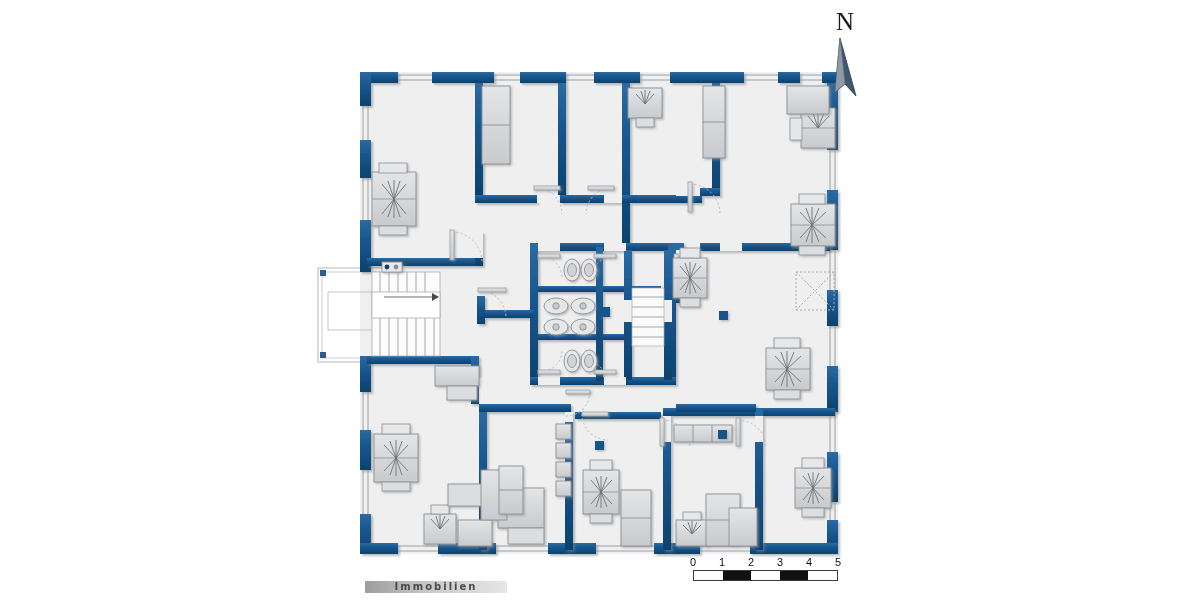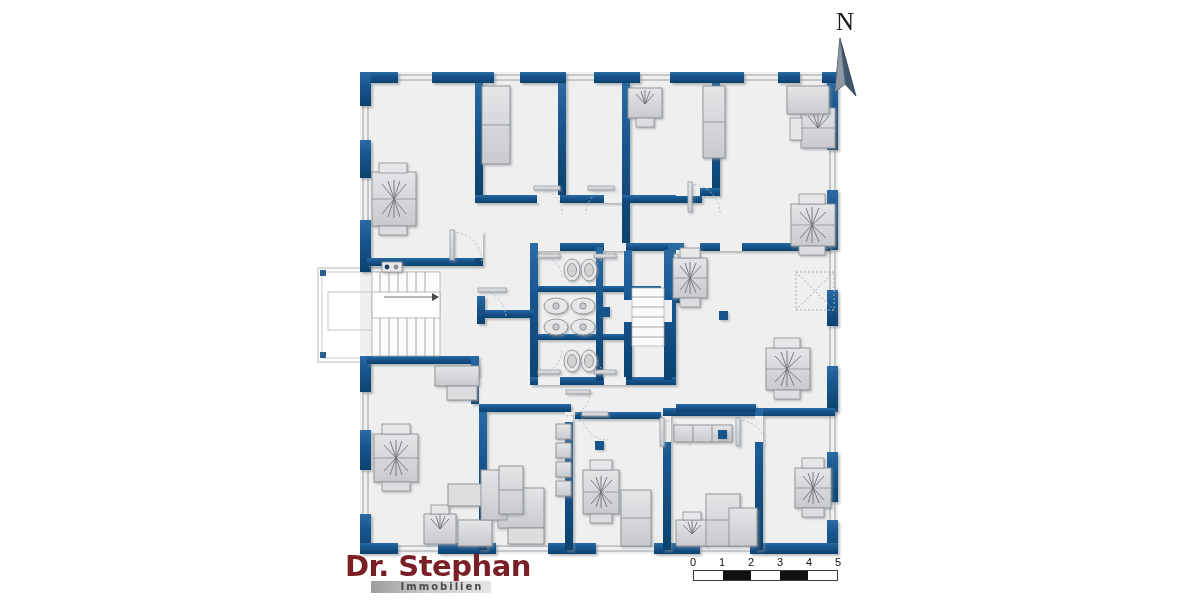--- a/index.html
+++ b/index.html
@@ -20,21 +20,21 @@
   #logo .brand{
     font-family:"DejaVu Sans", sans-serif;
     font-size:29px;font-weight:700;letter-spacing:-0.5px;
     color:#7b1f27;
     line-height:29px;
     text-align:center;
     position:absolute;left:0;top:0;width:180px;
     white-space:nowrap;
   }
   #logo .sub-wrap{
-    position:absolute;left:26px;top:29px;width:120px;height:12px;
+    position:absolute;left:20px;top:29px;width:142px;height:12px;
     background:linear-gradient(90deg,#9d9d9d 0%,#c9c9c9 45%,#e6e6e6 100%);
   }
   #logo .sub{
     font-family:"DejaVu Sans", sans-serif;
     font-size:10px;font-weight:700;letter-spacing:2.0px;
     color:#4a4a4a;line-height:12px;text-align:center;
     width:142px;
   }
 
   
@@ -615,21 +615,20 @@
     </g>
 
     <g filter="url(#furnShadow)">
       <rect x="382" y="262" width="20" height="10" fill="#e8e9eb" stroke="#8d9093" stroke-width="0.8"></rect>
       <circle cx="387" cy="267" r="2.4" fill="#1d3f63"></circle>
       <circle cx="396" cy="267" r="2.4" fill="#8d9093"></circle>
     </g>
   </svg>
 
   <div id="logo">
-    <div class="brand">Dr. Stephan</div>
     <div class="sub-wrap">
       <div class="sub">Immobilien</div>
     </div>
   </div>
 
   <div id="compass">
     <div class="n-label">N</div>
     <svg width="70" height="72" viewBox="0 0 70 72" style="position:absolute;left:0;top:26px;">
       <polygon points="18,4 34,62 23,50 13,58" fill="#3f5870" stroke="#2b3c4c" stroke-width="0.8"></polygon>
       <polygon points="18,4 13,58 23,50" fill="#8e9aa6" stroke="#6a757f" stroke-width="0.6"></polygon>

